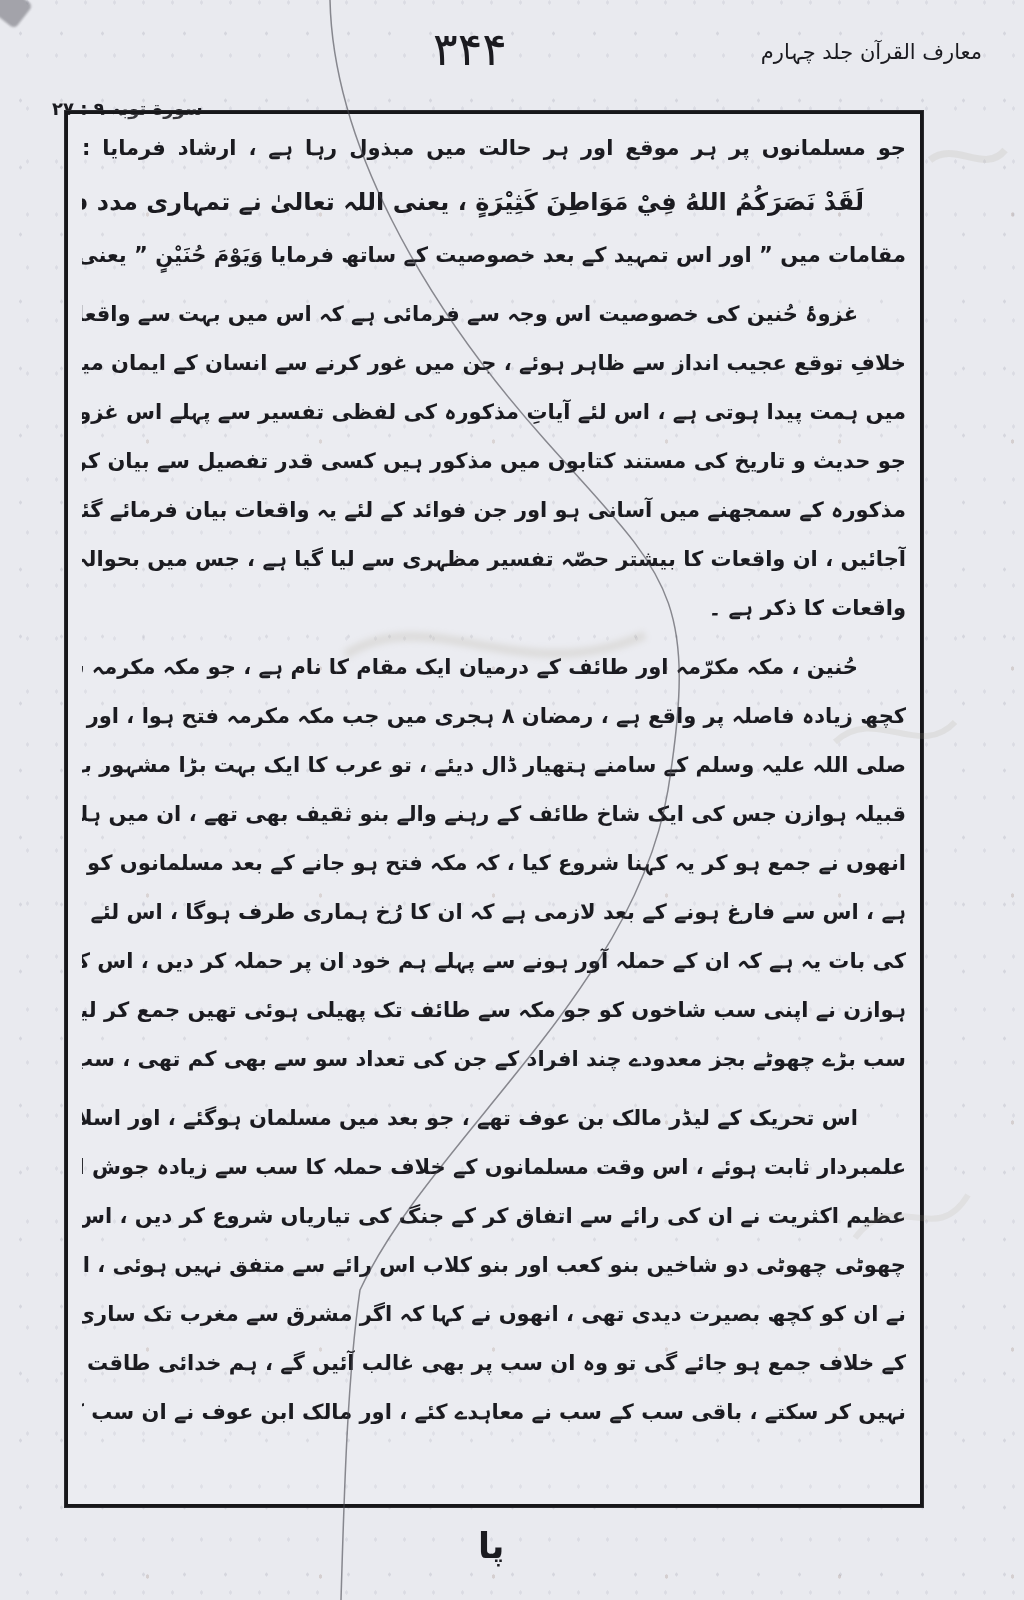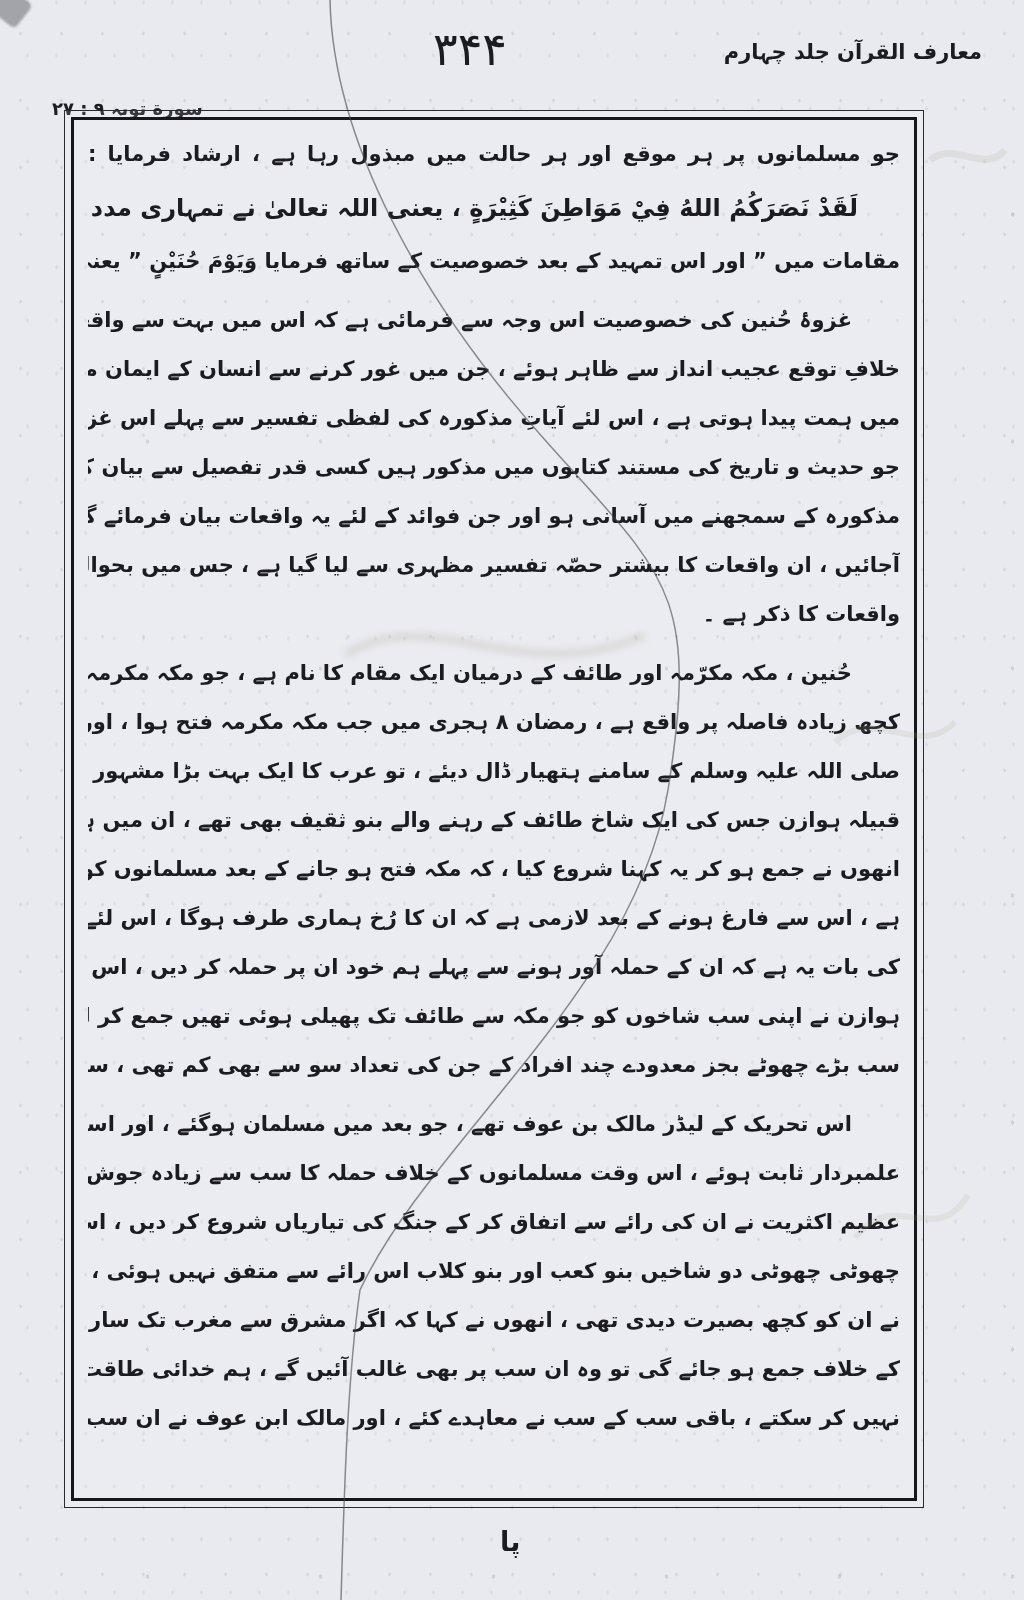--- a/index.html
+++ b/index.html
@@ -23,35 +23,34 @@
     pointer-events:none;
   }
   .corner-smudge{
     position:absolute;top:-10px;left:-12px;width:40px;height:30px;
     background:#6a6a72;transform:rotate(38deg);border-radius:5px;opacity:.55;
     filter:blur(1px);
   }
   
   .hdr-title{
     position:absolute;top:40px;right:42px;
-    direction:rtl;font-size:21px;font-weight:bold;letter-spacing:-.3px;
+    direction:rtl;font-size:21px;font-weight:normal;letter-spacing:-.3px;
   }
   .hdr-pagenum{
     position:absolute;top:26px;left:470px;transform:translateX(-50%);
     font-size:46px;font-weight:normal;line-height:1;letter-spacing:2px;
   }
   .hdr-surah{
     position:absolute;top:52px;left:52px;
     direction:rtl;font-size:18px;font-weight:bold;margin-top:46px;
   }
   
   .frame{
     position:absolute;left:64px;top:110px;right:100px;bottom:92px;
     border:1.5px solid #2a2a2e;
-    padding:6px;
     box-sizing:border-box;
     background:rgba(255,255,255,.12);
   }
   .frame-inner{
     border:3px solid #17171a;
     height:100%;
     box-sizing:border-box;
     padding:10px 14px 0 14px;
     overflow:hidden;
   }
@@ -66,22 +65,22 @@
     overflow:hidden;
     white-space:nowrap;
   }
   .line.quote{font-size:24px;height:58px;line-height:58px;padding-right:42px;}
   .line.center{text-align-last:center;}
   .line.right{text-align-last:right;}
   .line.indent{padding-right:48px;}
   .line.gap{margin-top:10px;}
   
   .catchword{
-    position:absolute;left:500px;top:1526px;
-    direction:rtl;font-size:27px;font-weight:bold;
+    position:absolute;left:478px;top:1526px;
+    direction:rtl;font-size:35px;font-weight:bold;
   }
   
   svg.artifacts{position:absolute;inset:0;pointer-events:none;}
 </style>
 </head>
 <body>
 
 <div class="paper-noise"></div>
 <div class="corner-smudge"></div>
 

